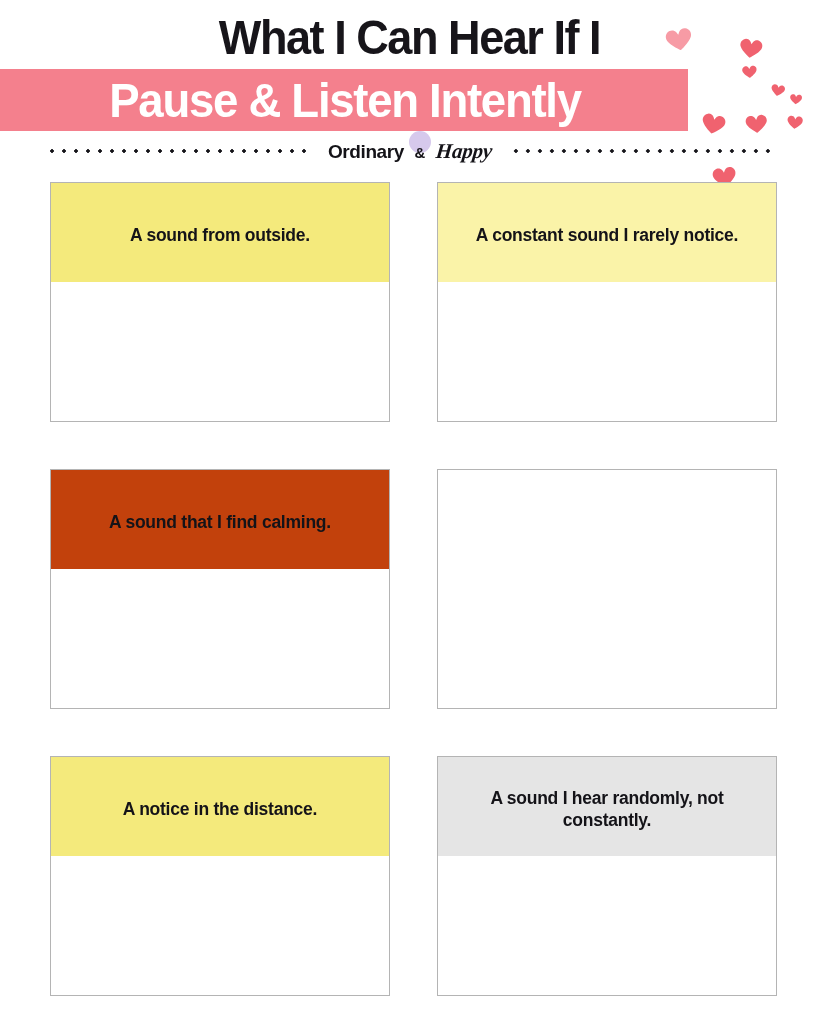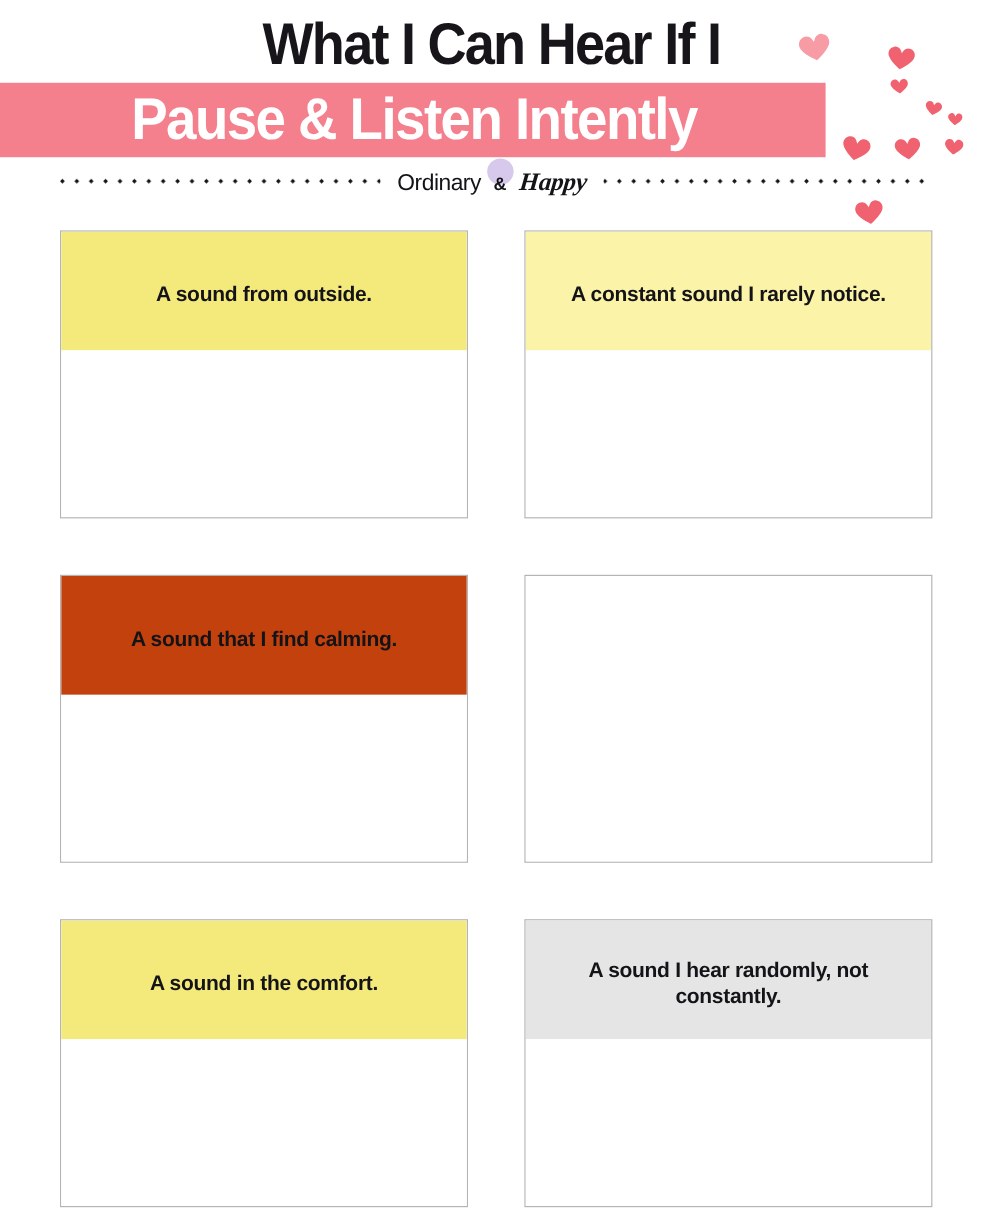--- a/index.html
+++ b/index.html
@@ -88,21 +88,21 @@
   #brand {
     flex: 0 0 auto;
     padding: 0 14px;
     display: flex;
     align-items: baseline;
     gap: 5px;
     white-space: nowrap;
   }
   #brand-ordinary {
     font-family: "Liberation Sans", sans-serif;
-    font-weight: normal;
+    font-weight: bold;
     font-size: 19px;
     letter-spacing: -0.4px;
     color: #141318;
   }
   #brand-amp-wrap {
     position: relative;
     display: inline-block;
     width: 22px;
     text-align: center;
   }
@@ -134,21 +134,21 @@
   
   .heart {
     position: absolute;
     transform-origin: 50% 50%;
   }
   .heart svg { display: block; }
 
   
   #grid {
     position: absolute;
-    left: 50px; top: 192px;
+    left: 50px; top: 182px;
     width: 604px;
     height: 793px;
     display: grid;
     grid-template-columns: 340px 340px;
     grid-template-rows: 240px 240px 240px;
     column-gap: 32px;
     row-gap: 33px;
     gap: 47px;
   }
   .card {
@@ -272,21 +272,21 @@
         <div class="card-header" style="background: #c2410c;">
           <div class="card-header-text">A sound that I find calming.</div>
         </div>
         <div class="card-body"></div>
       </div>
       <div class="card">
         <div class="card-body"></div>
       </div>
       <div class="card">
         <div class="card-header" style="background: rgb(244, 234, 124);">
-          <div class="card-header-text">A sound in the comfort.</div>
+          <div class="card-header-text">A notice in the distance.</div>
         </div>
         <div class="card-body"></div>
       </div>
       <div class="card">
         <div class="card-header" style="background: #e5e5e5;">
           <div class="card-header-text">A sound I hear randomly, not constantly.</div>
         </div>
         <div class="card-body"></div>
       </div>
     </div>

